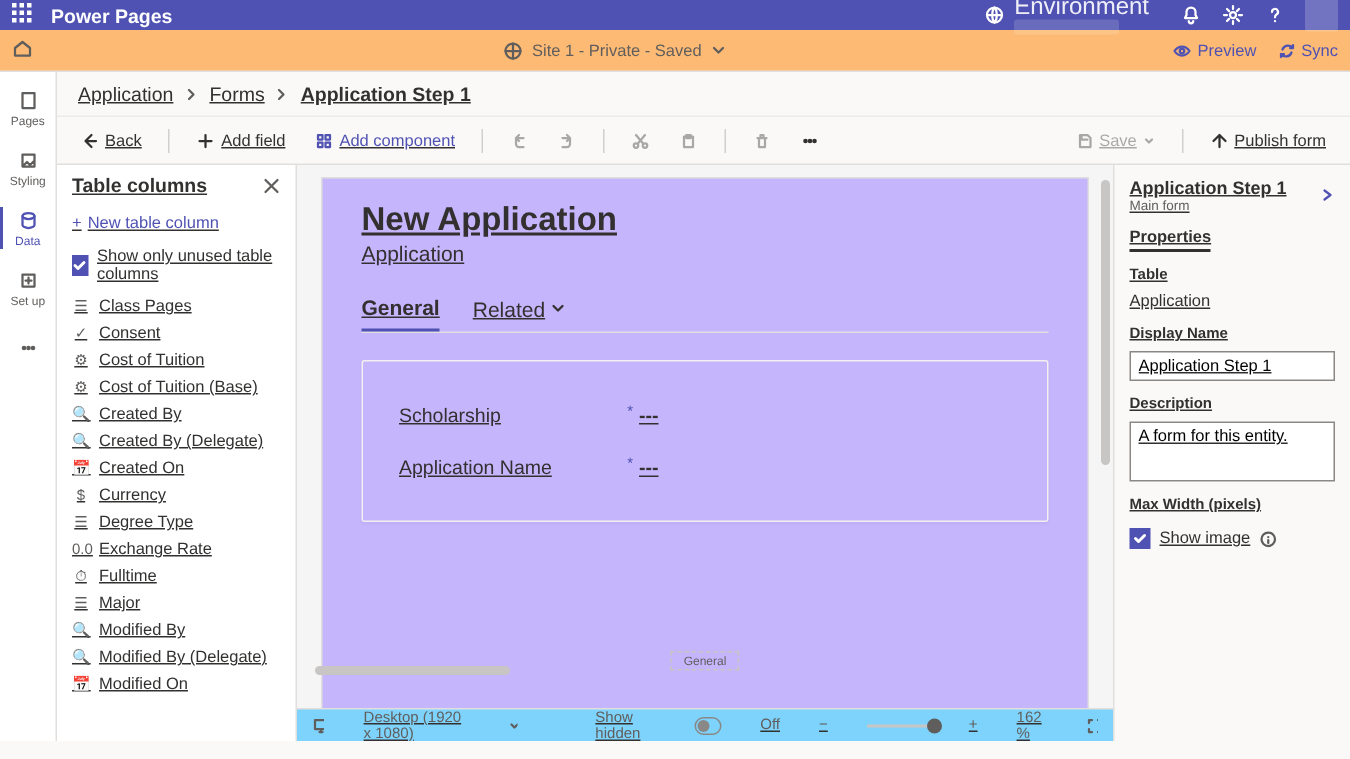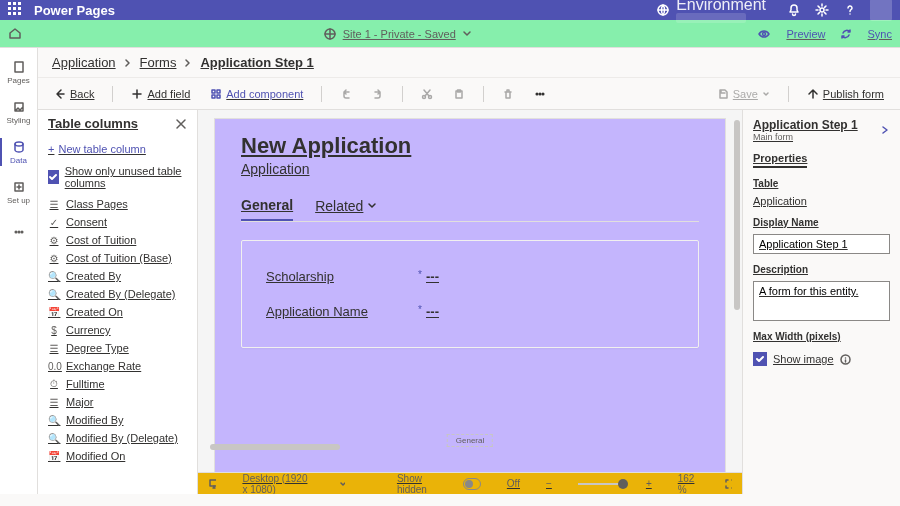--- a/index.html
+++ b/index.html
@@ -7,25 +7,25 @@
 .topbar { height: 20px; background: #4f52b2; color: #fff; display: flex; align-items: center; padding: 0 8px; }
 .topbar .waffle { width: 16px; height: 16px; display: grid; grid-template-columns: repeat(3,3px); grid-template-rows: repeat(3,3px); gap: 2px; margin-right: 10px; }
 .topbar .waffle span { background: #fff; }
 .topbar .title { font-weight: 600; font-size: 13px; }
 .topbar .spacer { flex: 1; }
 .topbar .env { display: flex; align-items: center; gap: 6px; font-size: 11px; margin-right: 14px; }
 .topbar .env-label { opacity: .9; font-size: 16px; line-height: 1; }
 .topbar .env-name { background: rgba(255,255,255,.15); height: 10px; width: 70px; border-radius: 2px; }
 .topbar .icon-btn { width: 28px; height: 32px; display: flex; align-items: center; justify-content: center; cursor: pointer; }
 .topbar .avatar { width: 22px; height: 22px; background: rgba(255,255,255,.2); border-radius: 2px; margin-left: 6px; }
-.subbar { height: 28px; background: #86efac; border-bottom: 1px solid #e1dfdd; display: flex; align-items: center; padding: 4px 8px; font-size: 11px; color: #605e5c; text-decoration: underline; }
+.subbar { height: 28px; background: #fdba74; border-bottom: 1px solid #e1dfdd; display: flex; align-items: center; padding: 4px 8px; font-size: 11px; color: #605e5c; }
 .subbar .home-icon { margin-right: 14px; color: #605e5c; cursor: pointer; }
 .subbar .center { flex: 1; display: flex; justify-content: center; align-items: center; gap: 6px; }
 .subbar .right { display: flex; align-items: center; gap: 14px; color: #4f52b2; }
-.subbar .right .rlink { display: flex; align-items: center; gap: 16px; cursor: pointer; }
+.subbar .right .rlink { display: flex; align-items: center; gap: 4px; cursor: pointer; }
 .body-row { display: flex; height: calc(506px - 32px - 28px); }
 .leftrail { width: 38px; background: #fff; border-right: 1px solid #e1dfdd; display: flex; flex-direction: column; align-items: center; padding-top: 4px; }
 .leftrail .rail-item { width: 100%; height: 40px; display: flex; flex-direction: column; align-items: center; justify-content: center; font-size: 8px; color: #605e5c; cursor: pointer; gap: 2px; }
 .leftrail .rail-item.active { color: #4f52b2; position: relative; }
 .leftrail .rail-item.active::before { content:""; position:absolute; left:0; top:6px; bottom:6px; width:2px; background:#4f52b2; }
 .leftrail svg { width: 14px; height: 14px; }
 .main-area { flex: 1; display: flex; flex-direction: column; overflow: hidden; text-decoration: underline; }
 .breadcrumb-row { height: 30px; display: flex; align-items: center; padding: 0 14px; font-size: 13px; gap: 8px; color: #605e5c; border-bottom: 1px solid #edebe9; background: #faf9f8; }
 .breadcrumb-row .bc-link { color: #323130; cursor: pointer; }
 .breadcrumb-row .bc-last { font-weight: 600; color: #323130; }
@@ -60,21 +60,21 @@
 .canvas .tab { padding-bottom: 6px; font-size: 14px; cursor: pointer; display: flex; align-items: center; gap: 4px; }
 .canvas .tab.active { font-weight: 600; border-bottom: 2px solid #4f52b2; }
 .canvas .form-card { border: 1px solid #f1f0ef; border-radius: 2px; box-shadow: 0 1px 2px rgba(0,0,0,.04); padding: 18px 24px; }
 .canvas .field-row { display: flex; align-items: center; padding: 10px 0; }
 .canvas .field-label { width: 160px; font-size: 13px; position: relative; }
 .canvas .field-label .req { color: #4f52b2; position: absolute; right: 4px; top: 0; font-size: 10px; }
 .canvas .field-val { font-size: 13px; font-weight: 600; color: #323130; }
 .canvas .general-drop { position: absolute; left: 50%; transform: translateX(-50%); bottom: 30px; border: 1px dashed #c8c6c4; font-size: 8px; color: #605e5c; padding: 1px 8px; }
 .canvas-hscroll { position: absolute; left: 12px; bottom: 22px; width: 130px; height: 6px; background: #c8c6c4; border-radius: 3px; }
 .canvas-vscroll { position: absolute; right: 2px; top: 10px; width: 6px; height: 190px; background: #c8c6c4; border-radius: 3px; }
-.statusbar { height: 22px; background: #eab308; border-top: 1px solid #e1dfdd; display: flex; align-items: center; padding: 0 10px; font-size: 10px; color: #605e5c; gap: 26px; }
+.statusbar { height: 22px; background: #7dd3fc; border-top: 1px solid #e1dfdd; display: flex; align-items: center; padding: 0 10px; font-size: 10px; color: #605e5c; gap: 26px; }
 .statusbar .spacer { flex: 1; }
 .statusbar .toggle { width: 24px; height: 12px; border-radius: 6px; border: 1px solid #898887; position: relative; }
 .statusbar .toggle .knob { width: 8px; height: 8px; border-radius: 50%; background: #898887; position: absolute; left: 1px; top: 1px; }
 .statusbar .slider { width: 60px; height: 2px; background: #c8c6c4; position: relative; }
 .statusbar .slider .sknob { width: 10px; height: 10px; border-radius: 50%; background: #605e5c; position: absolute; top: -4px; left: 40px; }
 .props-panel { width: 158px; background: #faf9f8; border-left: 1px solid #e1dfdd; padding: 8px 10px; display: flex; flex-direction: column; gap: 6px; font-size: 11px; overflow-y: auto; }
 .props-panel .pp-title-row { display: flex; align-items: center; justify-content: space-between; }
 .props-panel .pp-title { font-weight: 600; font-size: 12px; color: #323130; }
 .props-panel .pp-sub { font-size: 9px; color: #605e5c; }
 .props-panel .pp-section { border-bottom: 2px solid #323130; font-weight: 600; padding-bottom: 2px; margin-top: 4px; font-size: 11px; display:inline-block; width: fit-content; }

